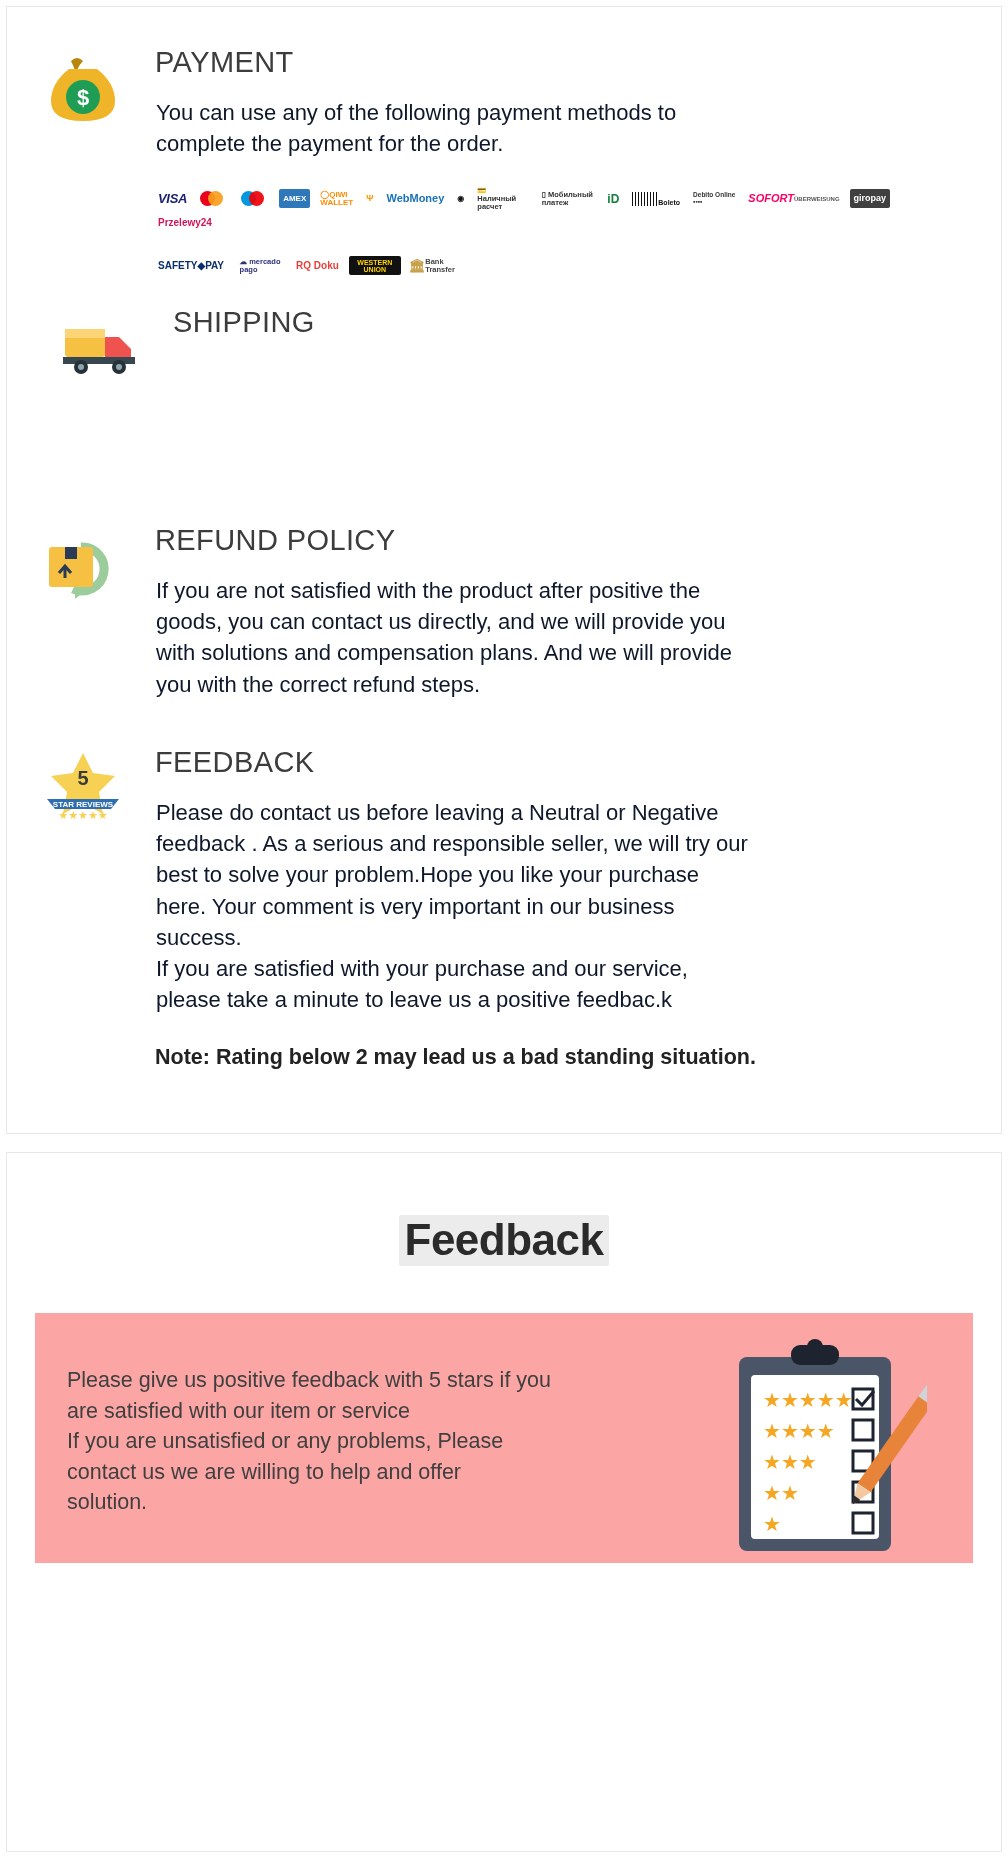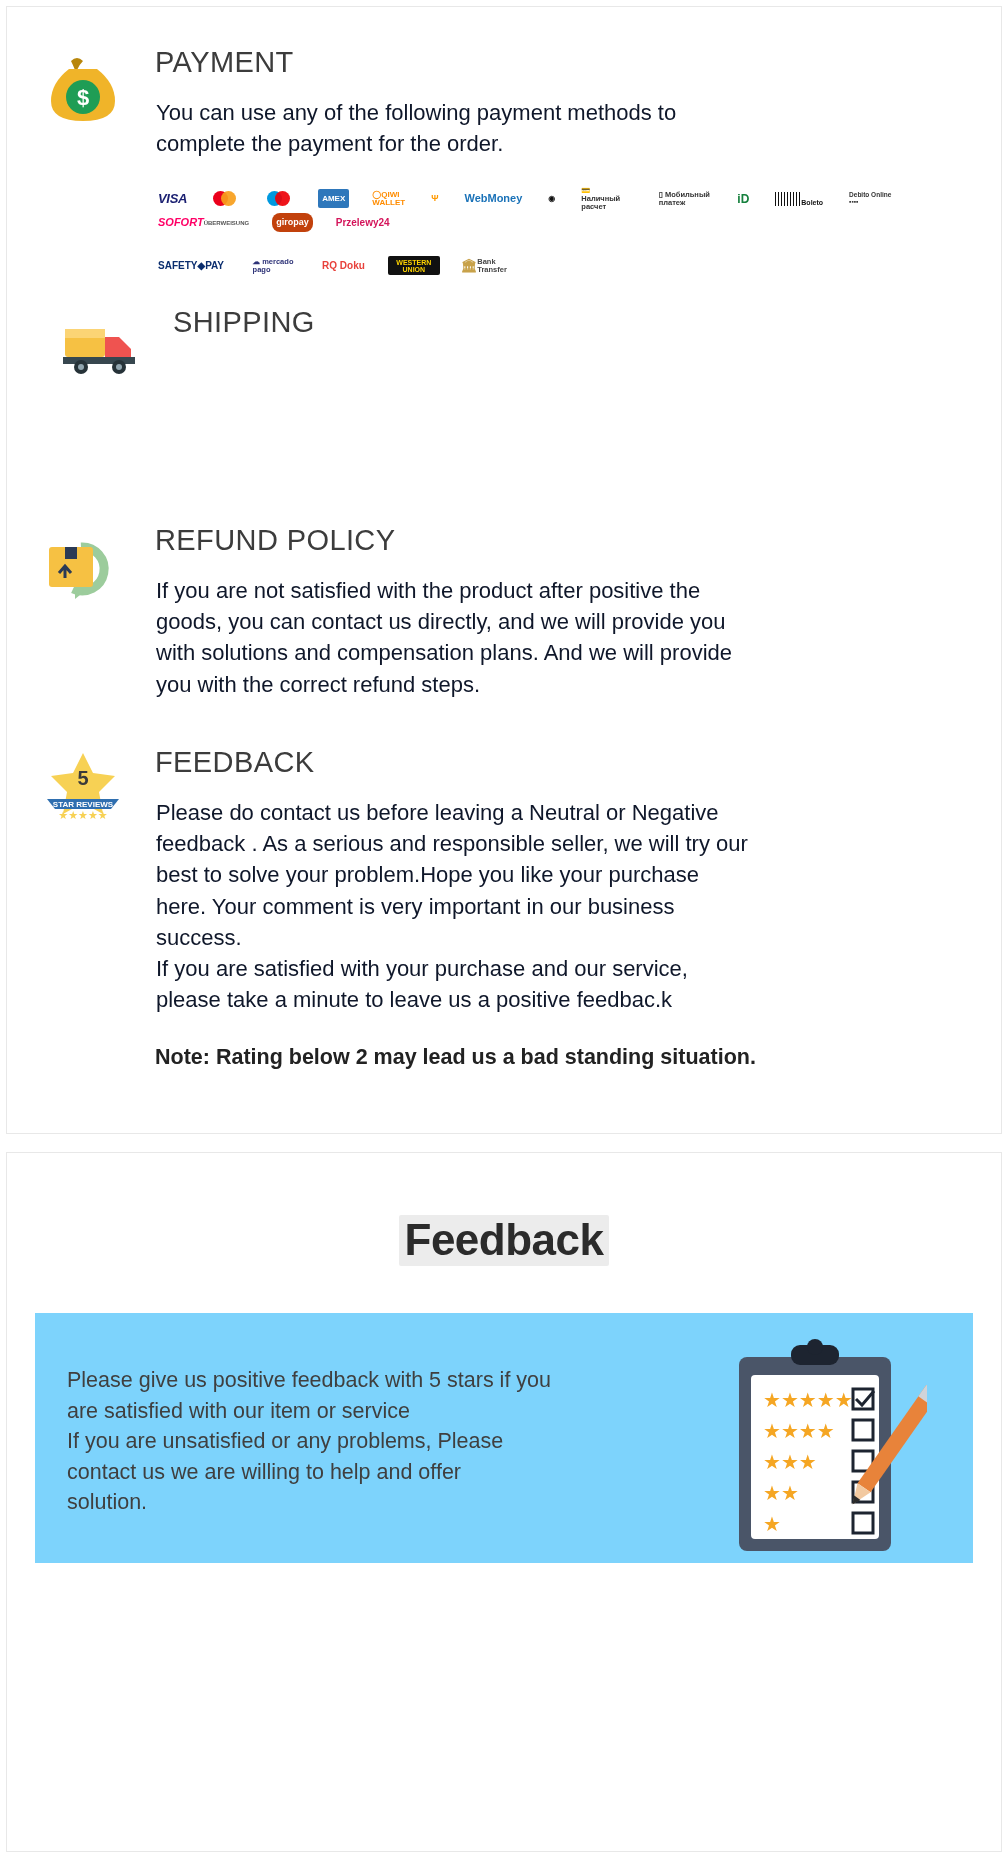--- a/index.html
+++ b/index.html
@@ -74,21 +74,21 @@
 
   
   .paylogos {
     margin-top: 30px;
     width: 790px;
   }
   .payrow {
     display: flex;
     flex-wrap: wrap;
     align-items: flex-start;
-    gap: 5px 20px;
+    gap: 5px 7px;
     margin-bottom: 5px;
     margin-top: 24px;
   }
   .plogo {
     height: 19px;
     border-radius: 2px;
     display: inline-flex;
     align-items: center;
     justify-content: center;
     font-size: 9px;
@@ -114,21 +114,21 @@
   .plogo.webmoney { color: #1a72b8; font-size: 11px; }
   .plogo.cash { color: #333; font-size: 7.5px; line-height: 1.05; white-space: normal; width: 56px; text-align: left; }
   .plogo.mobile { color: #333; font-size: 7.5px; line-height: 1.05; white-space: normal; width: 60px; text-align: left; }
   .plogo.ideal { color: #15803d; font-size: 12px; }
   .plogo.boleto { color: #111; font-size: 7px; line-height: 1; }
   .bars { display: inline-block; width: 26px; height: 14px;
     background: repeating-linear-gradient(90deg,#111 0 1px,#fff 1px 3px); }
   .plogo.debito { color: #333; font-size: 6.5px; }
   .plogo.sofort { color: #f06; font-size: 11px; font-style: italic; }
   .plogo.sofort small { display: block; font-size: 6px; color: #555; font-style: normal; }
-  .plogo.giro { background: #c2410c; color: #fff; font-size: 9px; padding: 1px 4px; border-radius: 8px; }
+  .plogo.giro { background: #404040; color: #fff; font-size: 9px; padding: 1px 4px; border-radius: 2px; }
   .plogo.przelewy { color: #d4145a; font-size: 10px; }
   .plogo.safety { color: #0a2d6e; font-size: 10px; }
   .plogo.mercado { color: #2d3277; font-size: 7.5px; line-height: 1.05; white-space: normal; width: 52px; text-align: left; }
   .plogo.doku { color: #e8413b; font-size: 10px; }
   .plogo.wu { background: #111; color: #ffd400; font-size: 7px; line-height: 1.05; white-space: normal; width: 52px; text-align: center; padding: 1px 2px; }
   .plogo.bank { color: #444; font-size: 7.5px; line-height: 1.05; white-space: normal; width: 48px; text-align: left; }
   .plogo.cirrus { color: #111; font-size: 8px; }
   .bank-ico { color:#c8a24a; font-size: 13px; }
 
   
@@ -144,21 +144,21 @@
     position: relative;
   }
   .fb-title span.hl {
     background: #ececec;
     padding: 0 6px 2px 6px;
     border-radius: 2px;
   }
 
   .fb-panel {
     margin: 48px 28px 0 28px;
-    background: #7dd3fc;
+    background: #fca5a5;
     height: 250px;
     position: relative;
   }
   .fb-text {
     position: absolute;
     left: 32px;
     top: 52px;
     width: 650px;
     font-size: 21.5px;
     line-height: 1.42;

